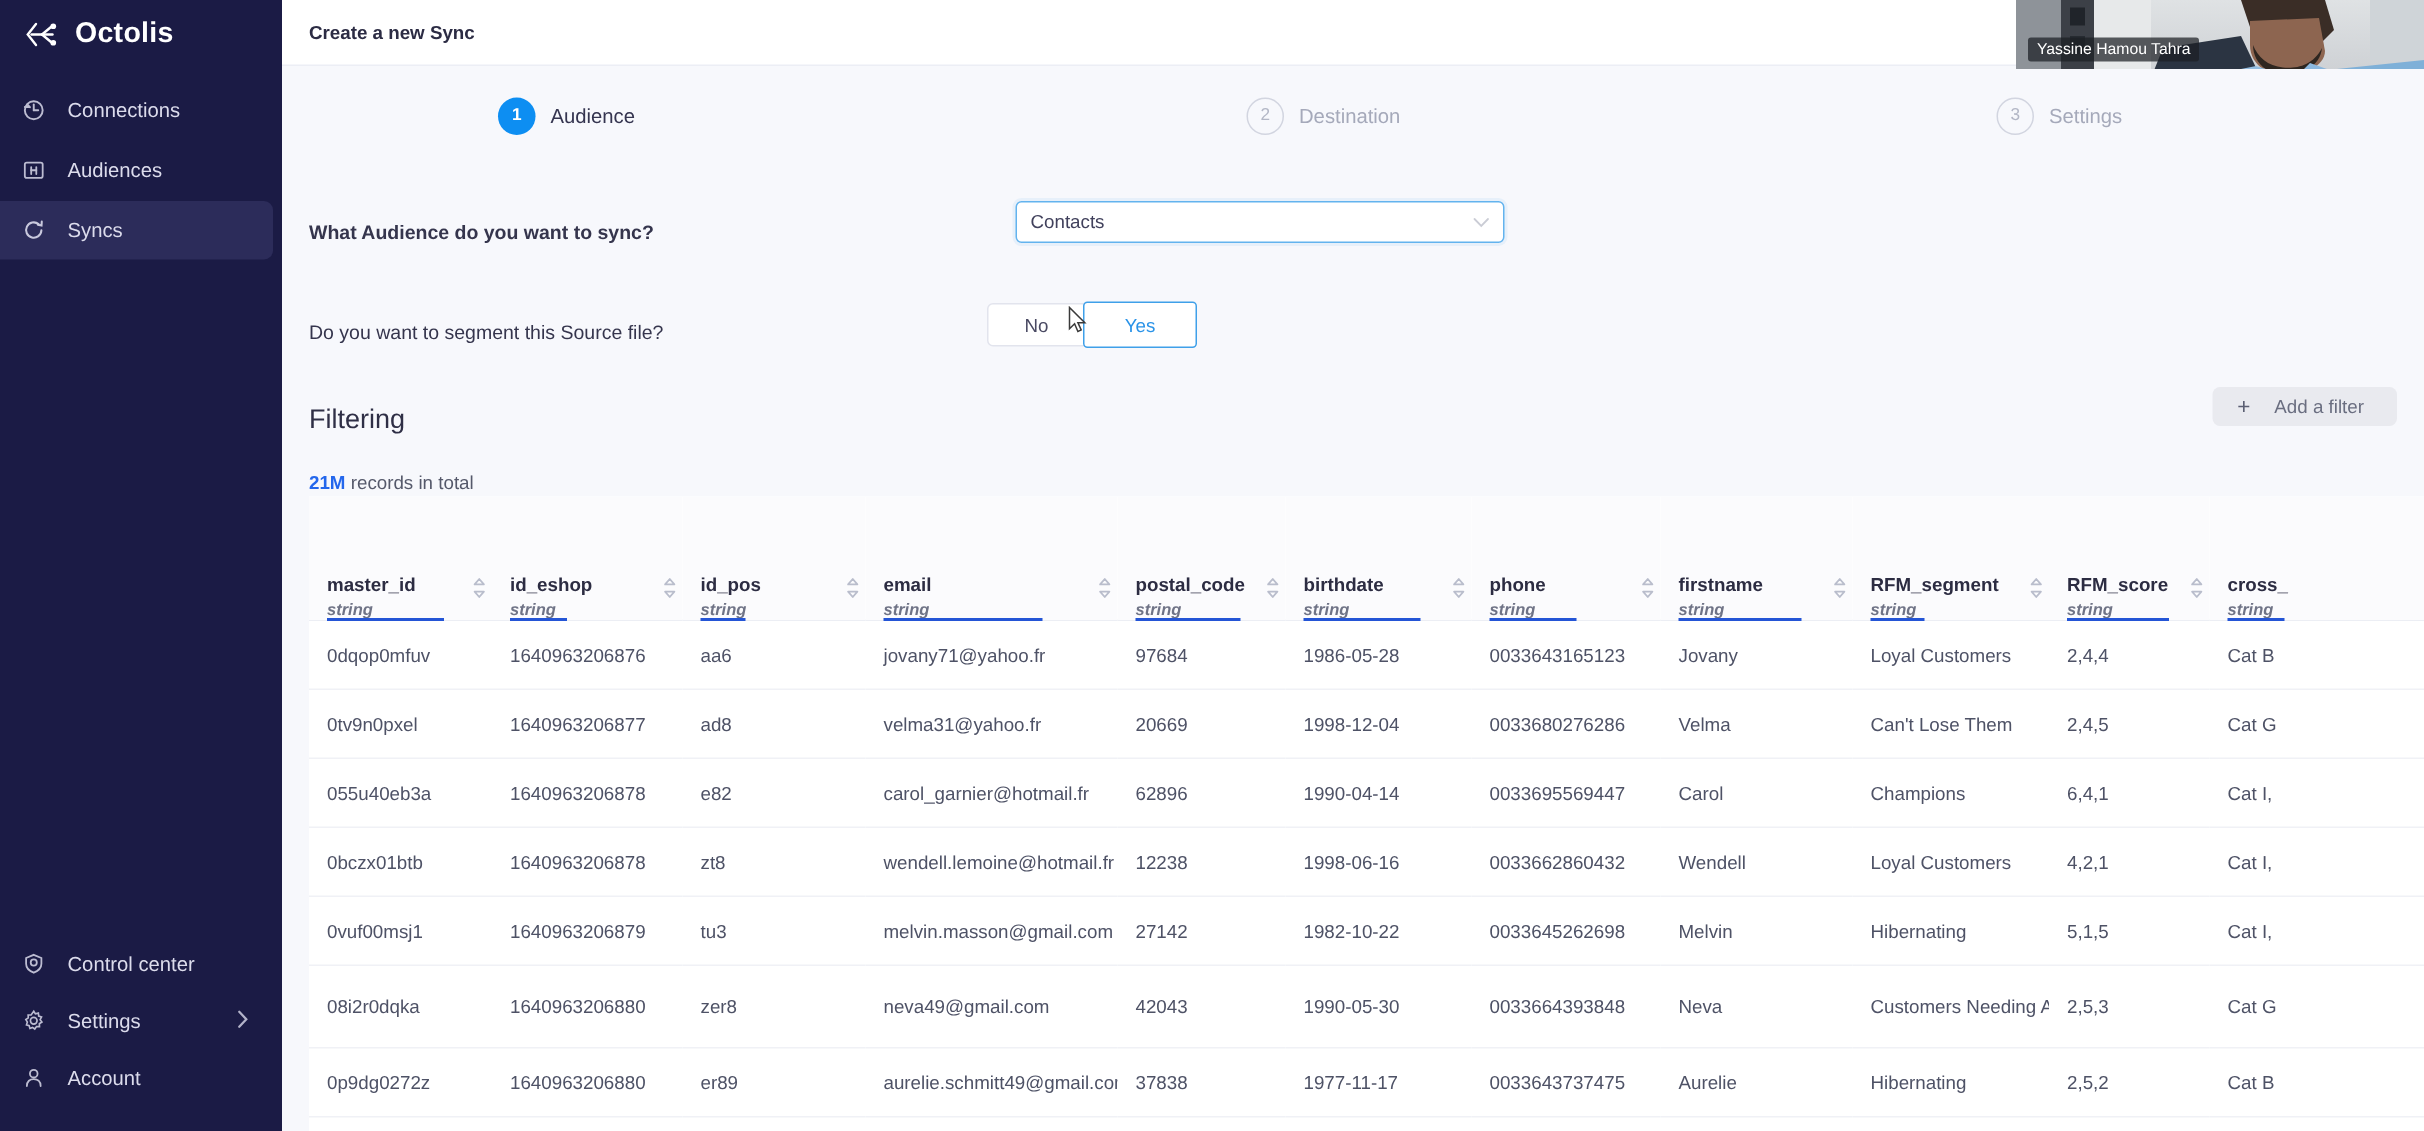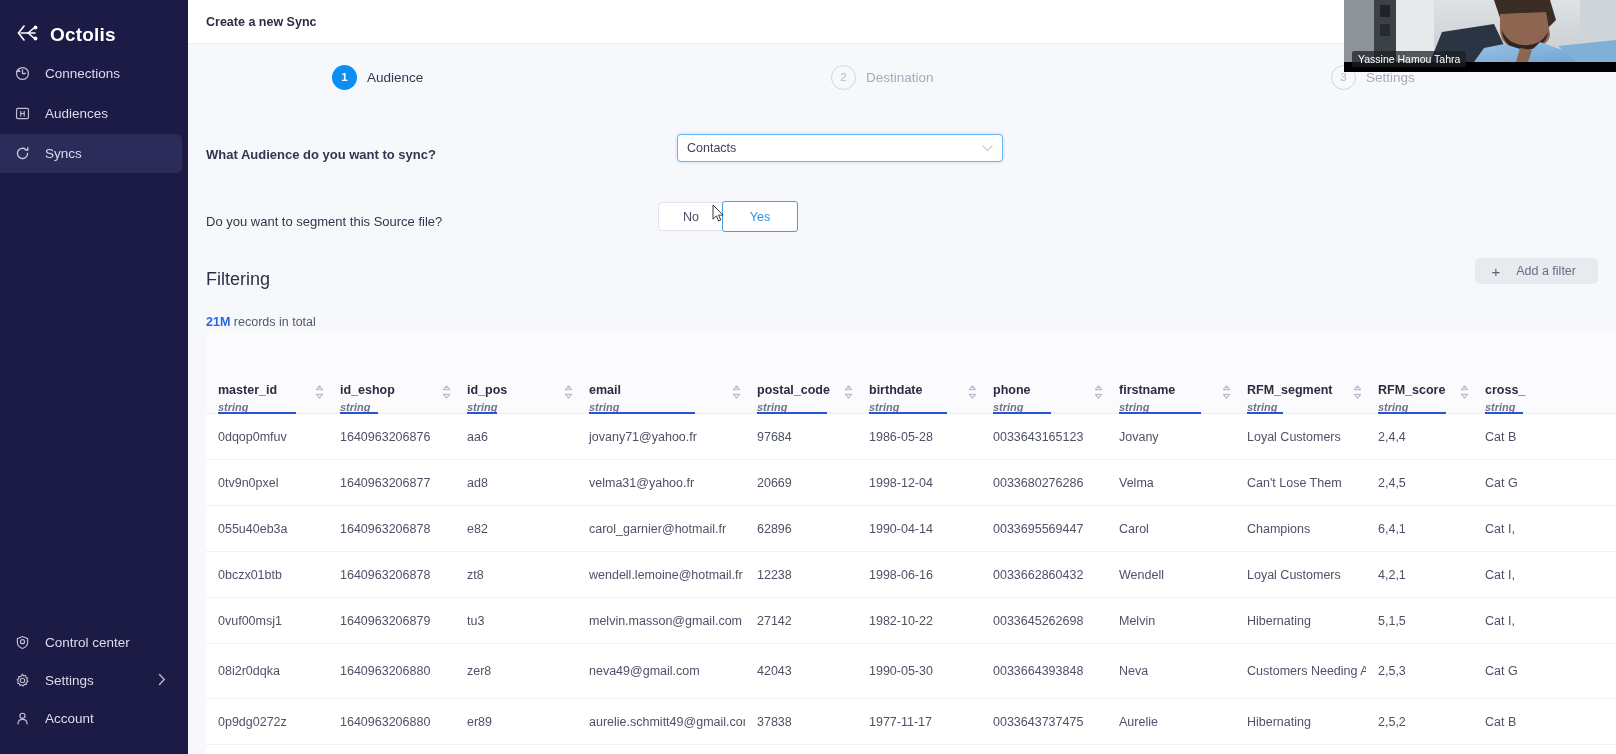--- a/index.html
+++ b/index.html
@@ -15,21 +15,21 @@
   .sidebar {
     width: 188px; height: 754px;
     background: #1b1b45;
     color: #e8e8f2;
     flex: 0 0 188px;
     position: relative;
     display: flex;
     flex-direction: column;
   }
   .brand {
-    display: flex; align-items: flex-end; gap: 10px;
+    display: flex; align-items: center; gap: 10px;
     padding: 0 0 0 14px;
     height: 46px;
   }
   .brand-logo { width: 26px; height: 26px; flex: 0 0 26px; display:block; }
   .brand-name {
     font-size: 19px; font-weight: 700; letter-spacing: 0.2px; color: #ffffff;
   }
   .nav-top { margin-top: 8px; }
   .nav-item {
     display: flex; align-items: center; gap: 14px;
@@ -210,21 +210,21 @@
   .c-birth   { width: 124px; }
   .c-phone   { width: 126px; }
   .c-first   { width: 128px; }
   .c-rfmseg  { width: 131px; }
   .c-rfmsc   { width: 107px; }
   .c-cross   { width: 143px; }
 
   
   .video-pip {
     position: absolute; right: 0; top: 0;
-    width: 272px; height: 72px;
+    width: 272px; height: 46px;
     overflow: hidden;
     z-index: 50;
     background: #000000;
   }
   .vid-bg { position: absolute; inset: 0; }
   .vid-name {
     position: absolute; left: 8px; bottom: 5px;
     background: rgba(28,30,36,.72);
     color: #ffffff;
     font-size: 10.5px;

